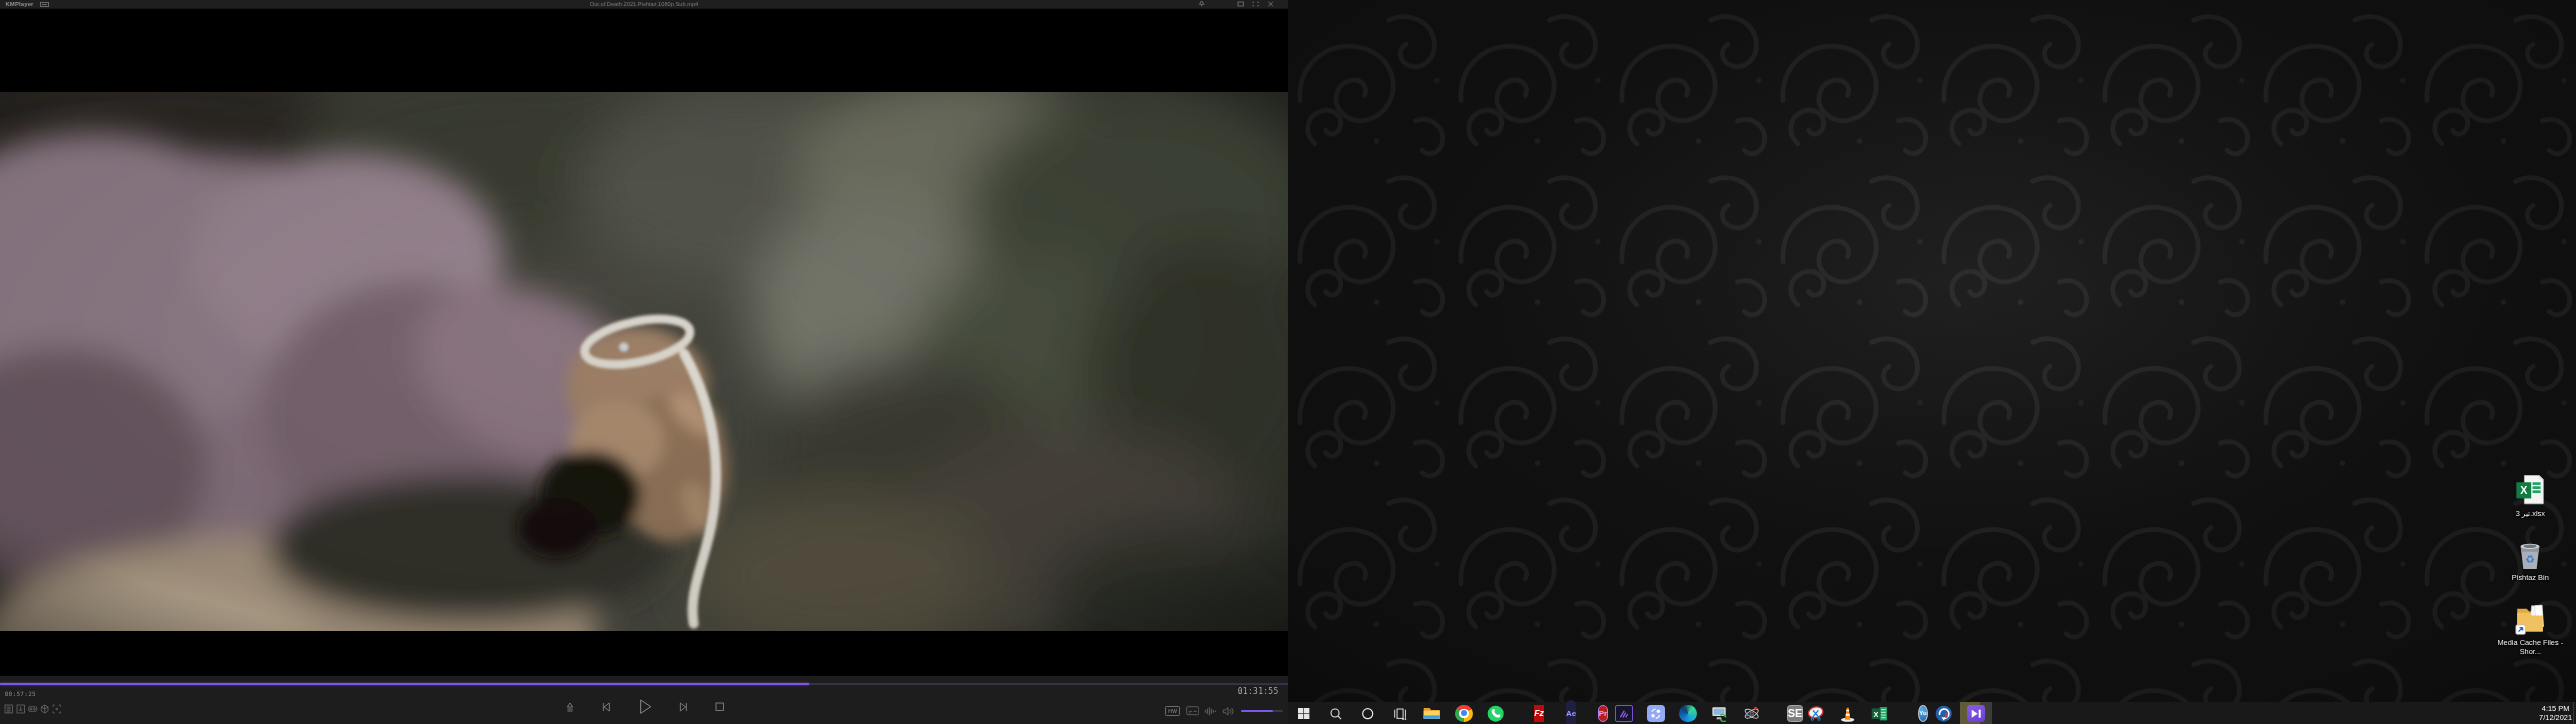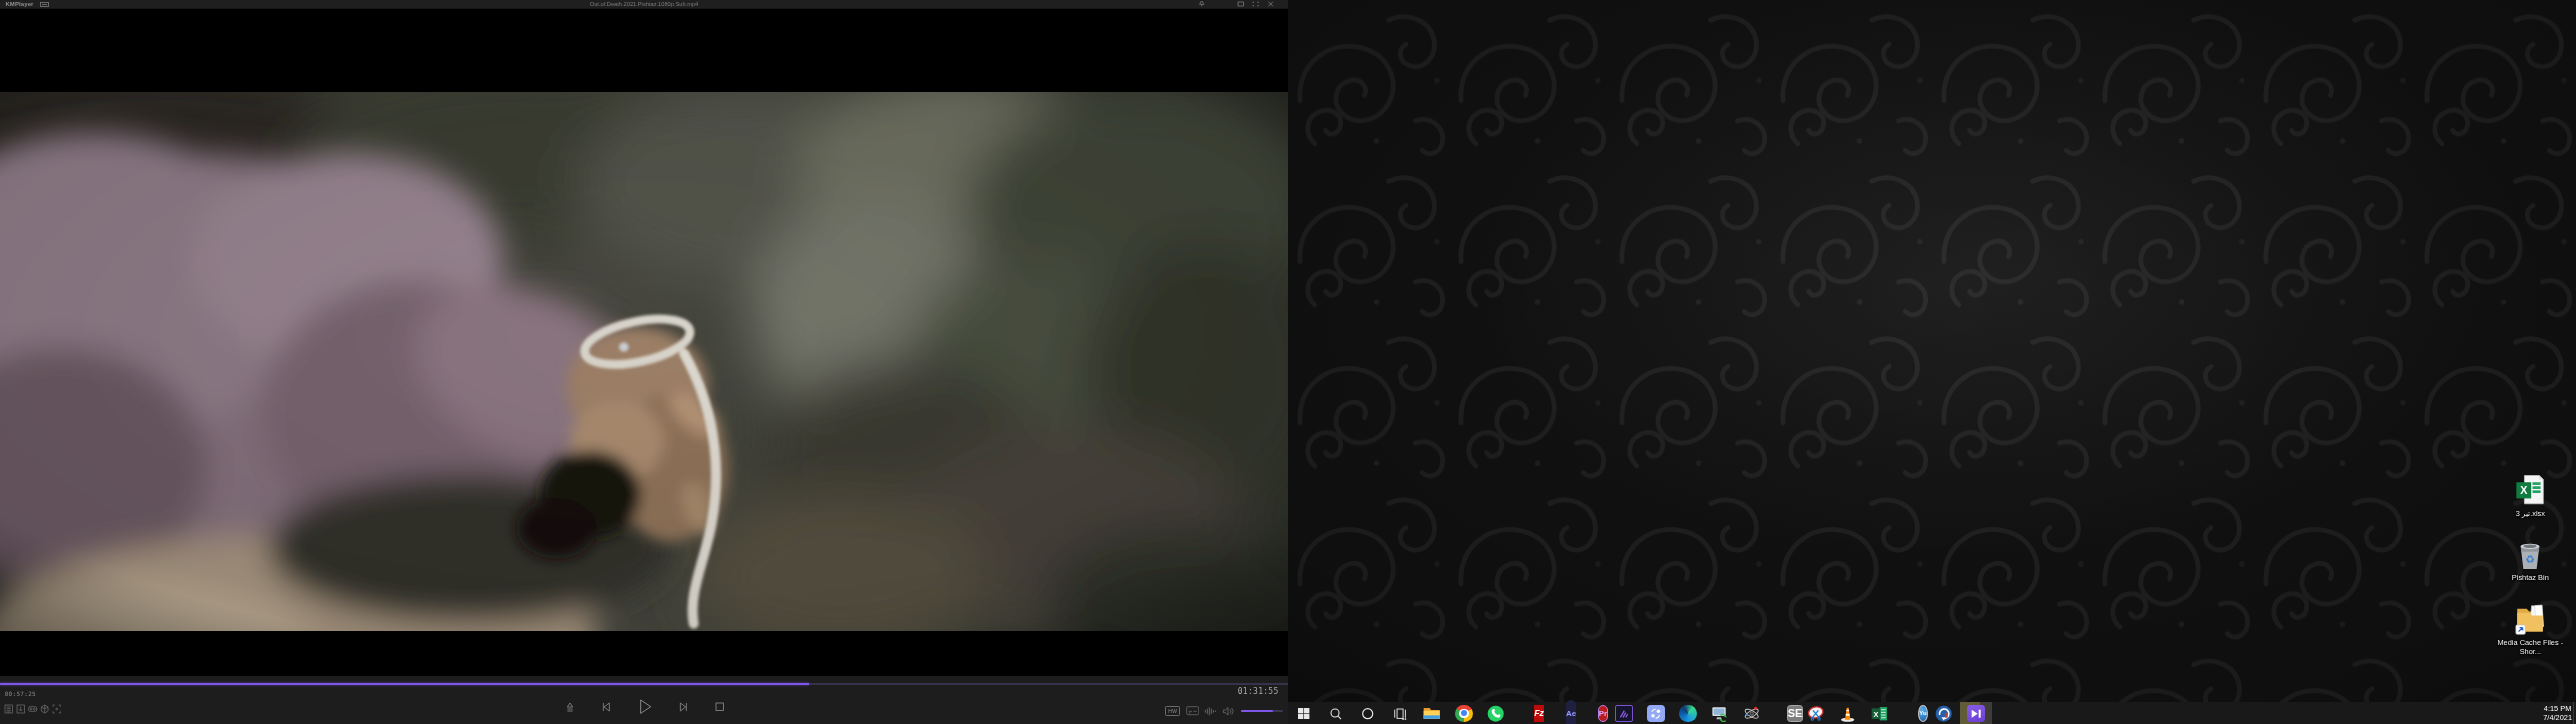--- a/index.html
+++ b/index.html
@@ -484,18 +484,18 @@
             <path d="M1 1 L10 7 L1 13 Z" fill="#fff"></path>
             <rect x="11.5" y="1" width="3" height="12" fill="#fff"></rect>
           </svg>
       </span>
     </div>
   </div>
 
   <div id="tray">
     <div id="clock">
       <div>4:15 PM</div>
-      <div>7/4/2021</div>
+      <div>7/12/2021</div>
     </div>
   </div>
   <div id="show-desktop"></div>
 </div>
 
 
 </body></html>

